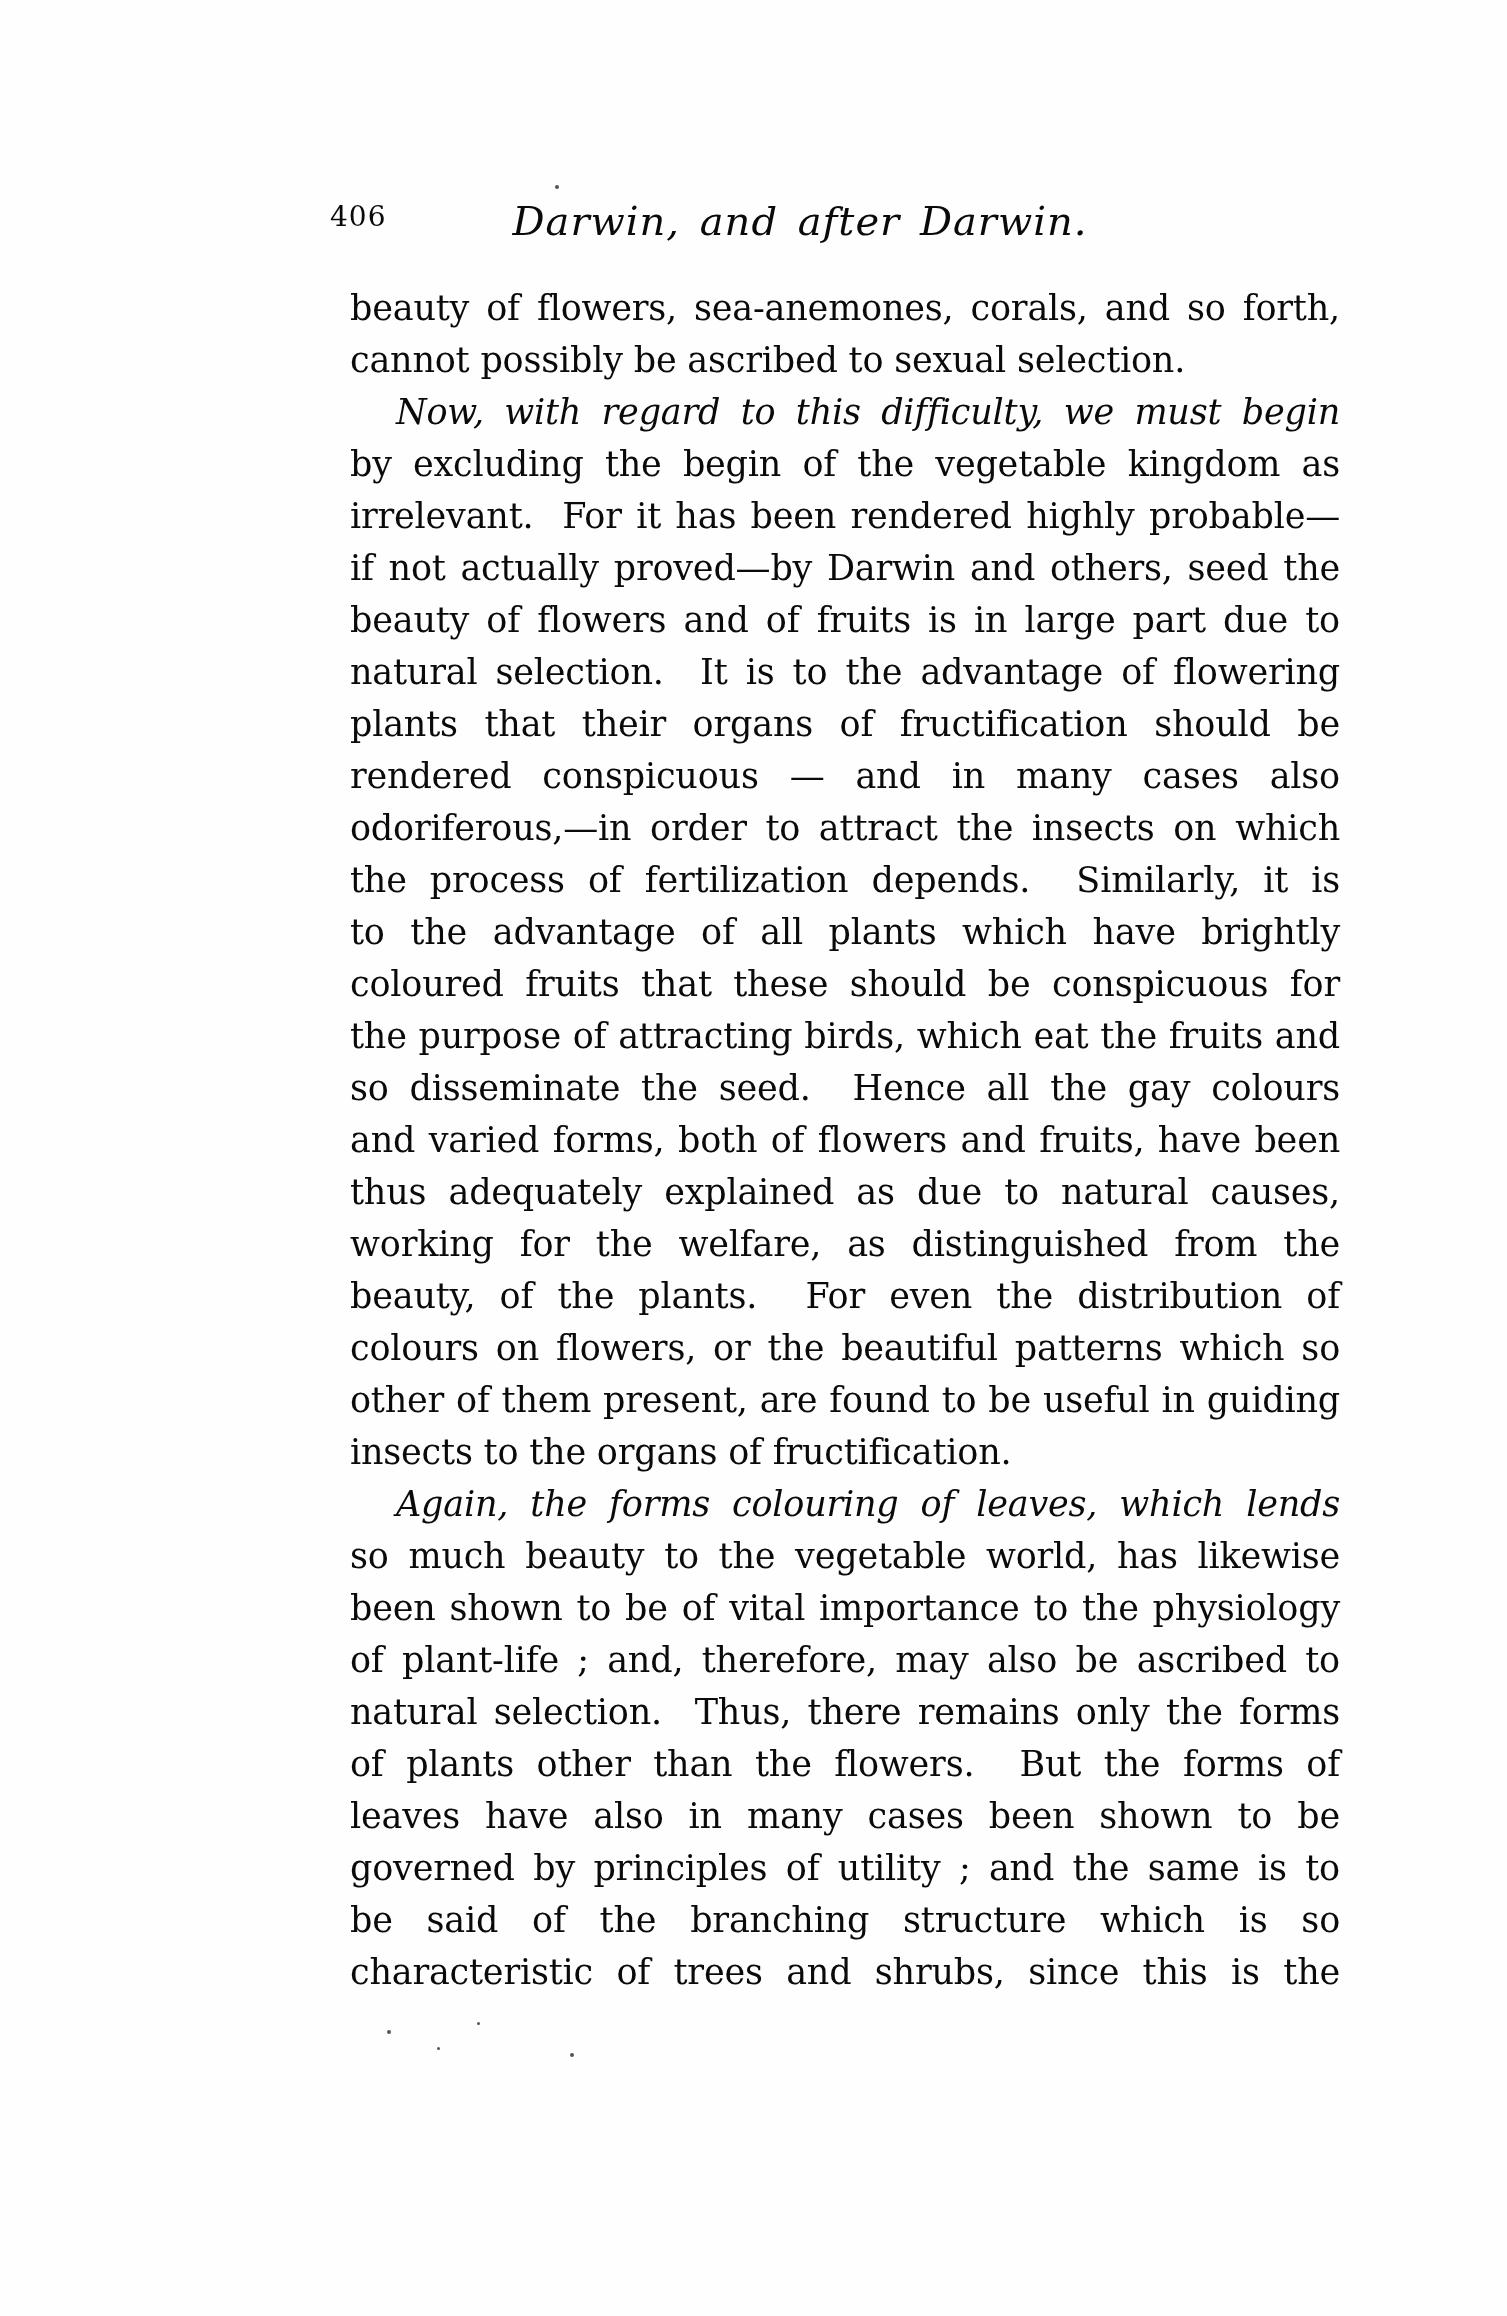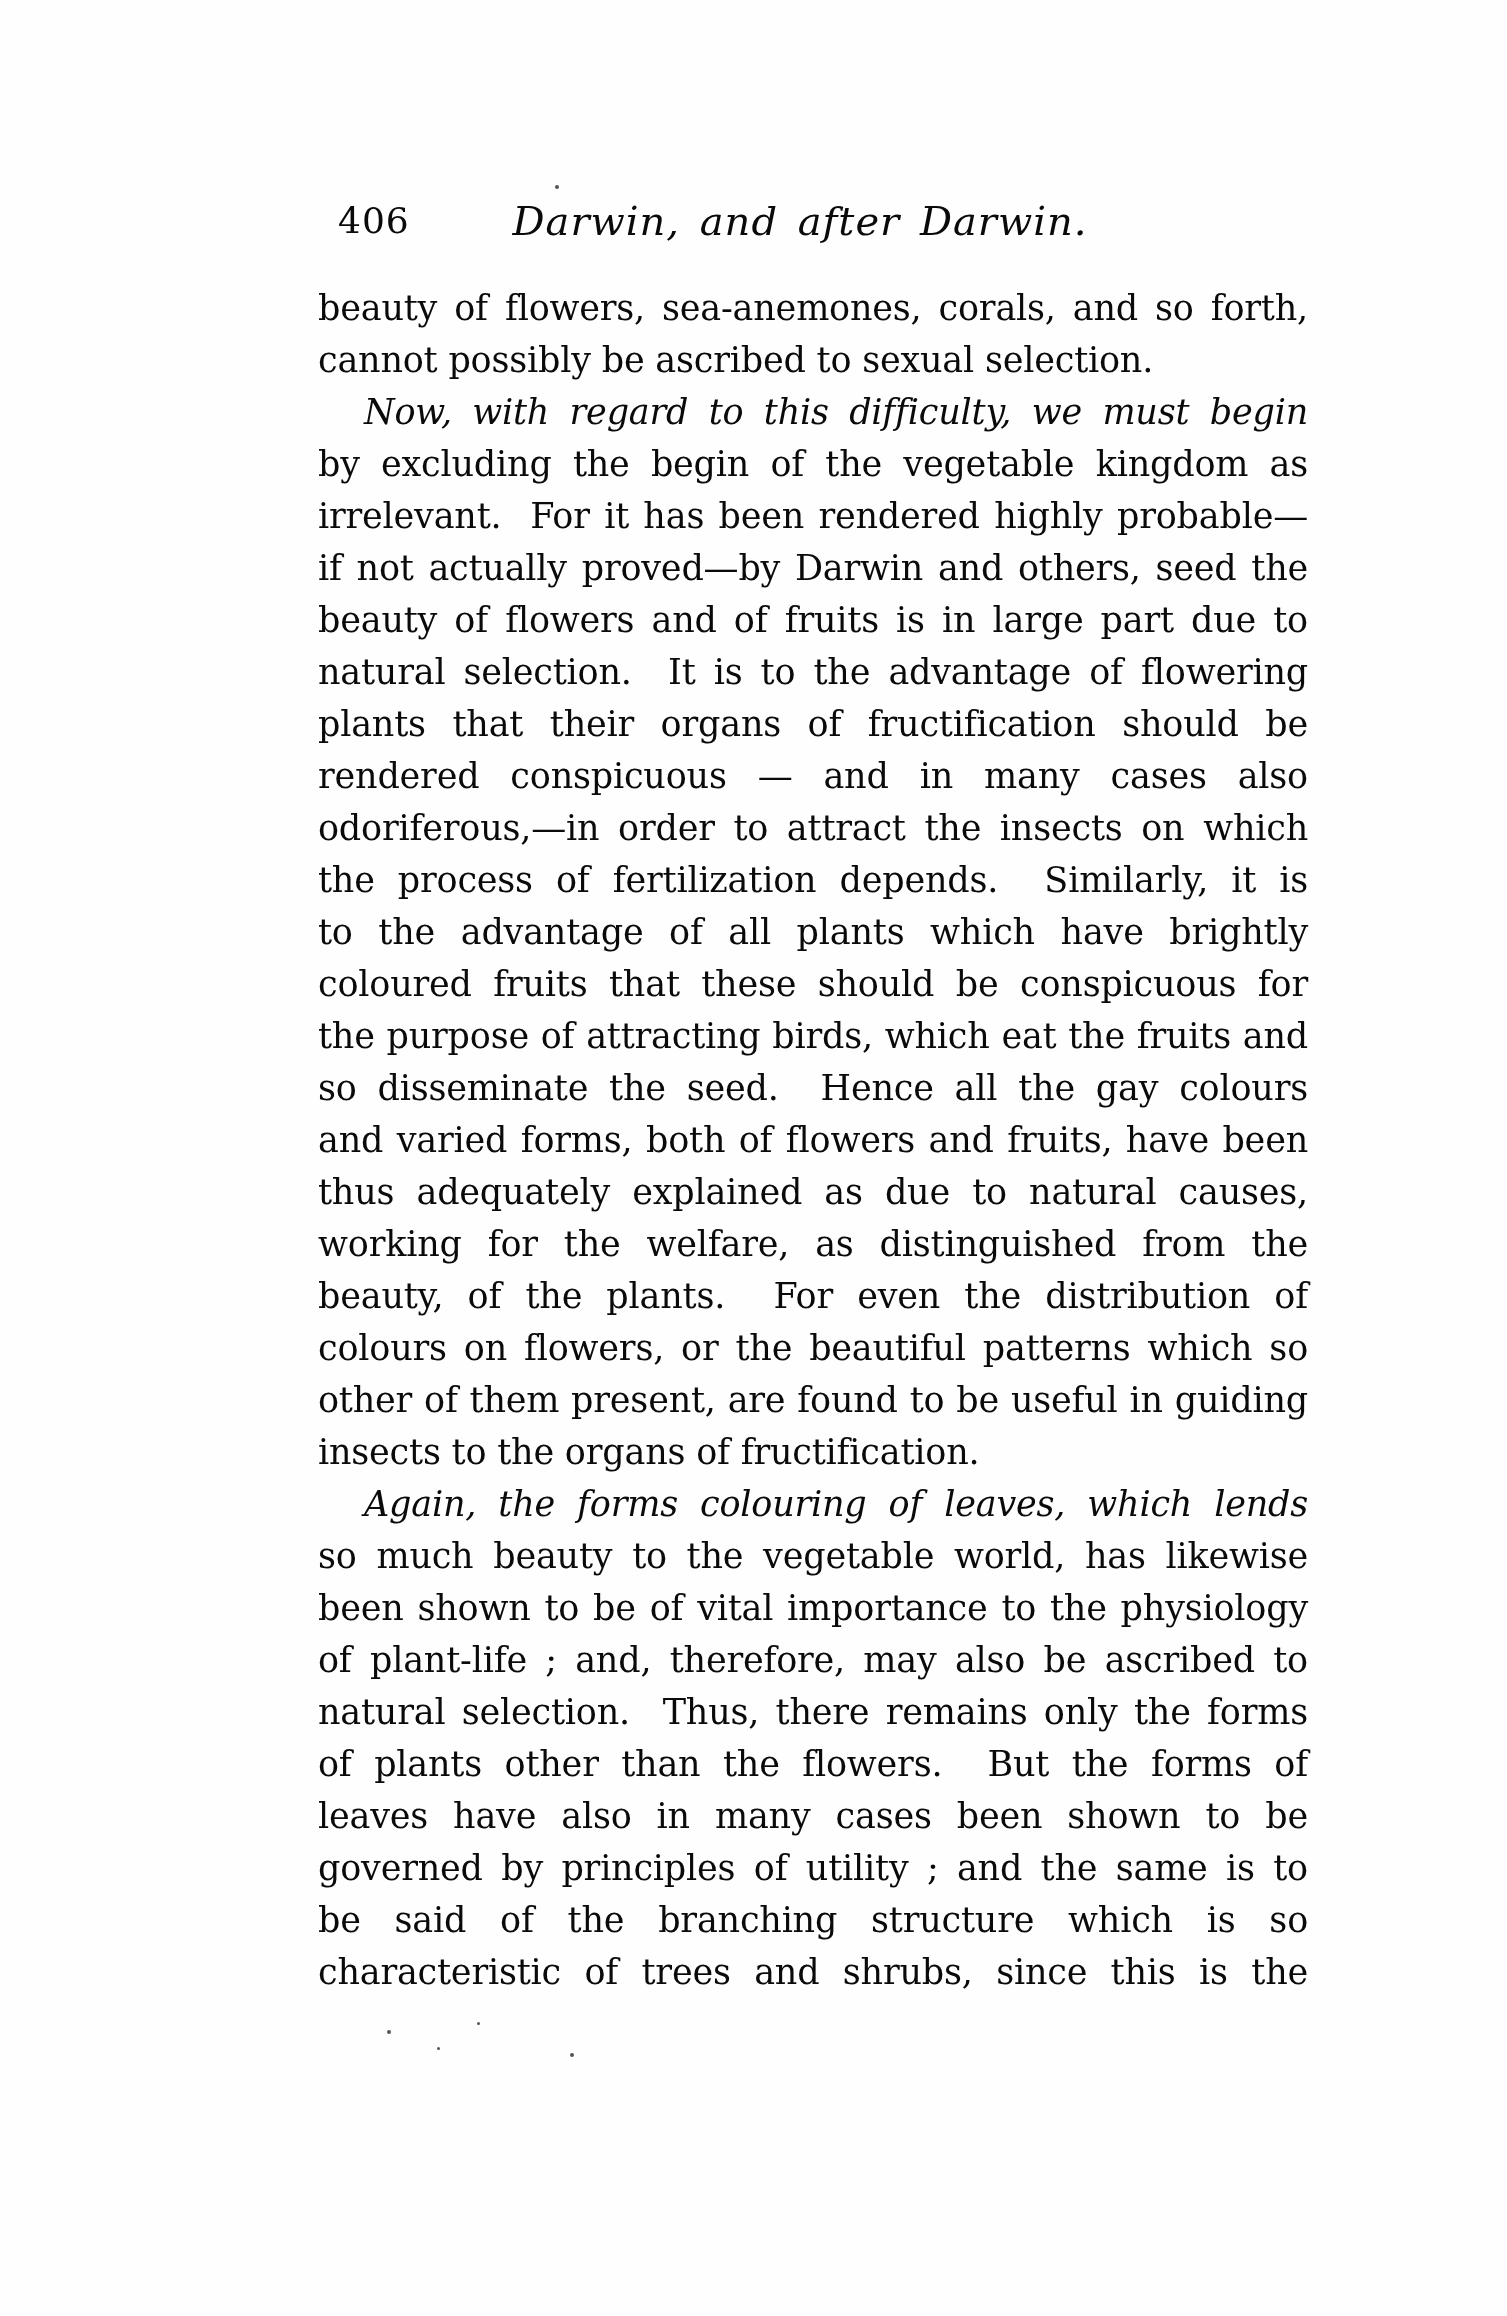--- a/index.html
+++ b/index.html
@@ -9,35 +9,34 @@
     background:#fefefe;
     overflow:hidden;
     font-family:"DejaVu Serif","Liberation Serif",serif;
     color:#0a0a0a;
   }
   .header{
     position:absolute;top:203px;left:330px;width:990px;height:60px;
   }
   .pagenum{
     position:absolute;left:0;top:0;
-    font-size:36px;line-height:1;
+    font-size:28px;line-height:1;
     letter-spacing:1px;
-    margin-left:8px;
   }
   .running-title{
     position:absolute;left:calc(50% - 25px);top:-2px;
     transform:translateX(-50%);
     font-style:italic;
     font-size:40px;line-height:1;
     white-space:nowrap;
     letter-spacing:1px;
     word-spacing:6px;
   }
   .body-block{
-    position:absolute;top:282px;left:318px;width:990px;
+    position:absolute;top:282px;left:350px;width:990px;
     font-size:35px;
     line-height:52px;
     letter-spacing:-0.2px;
   }
   .line{
     text-align:justify;
     text-align-last:justify;
     white-space:normal;
   }
   .line.para-end{

